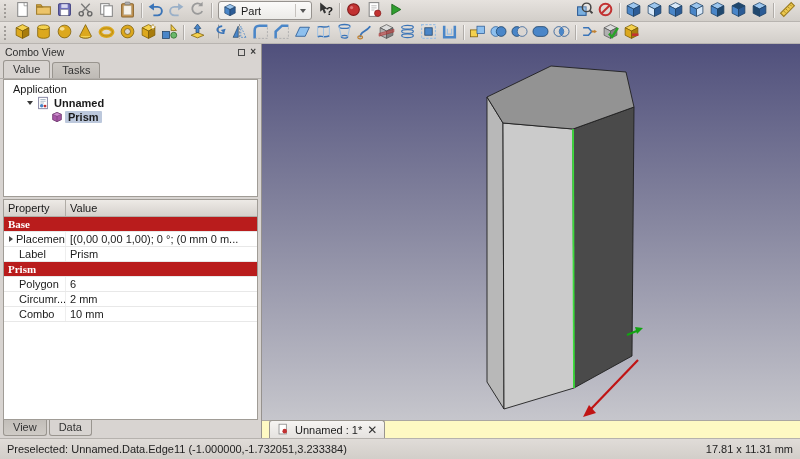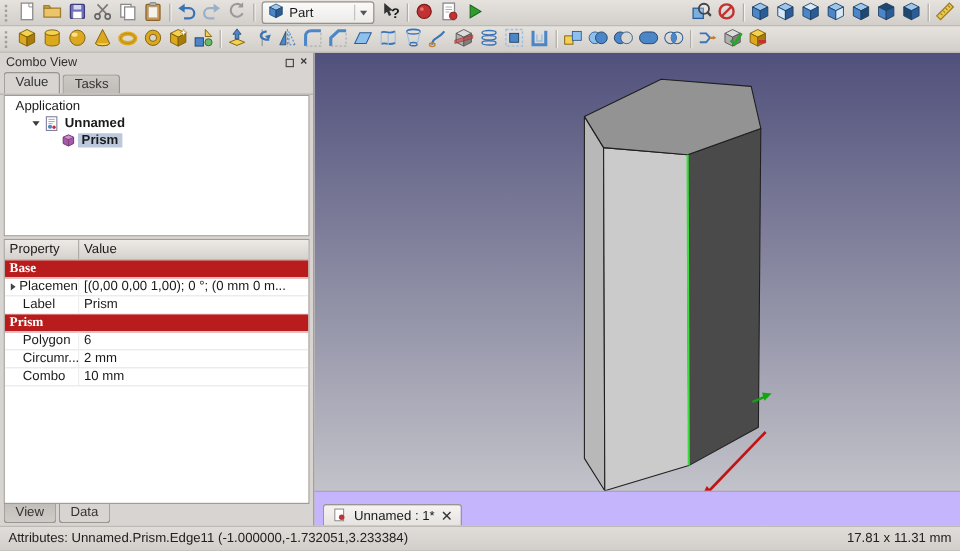--- a/index.html
+++ b/index.html
@@ -48,21 +48,21 @@
   .prow.group{background:#b91c1c;color:#fff;font-weight:bold;padding-left:4px;align-items:center;font-family:Liberation Serif, serif;}
   .pexp{width:0;height:0;border-top:3.5px solid transparent;border-bottom:3.5px solid transparent;border-left:4.5px solid #444;margin:0 3px 0 2px;flex:none;}
   .pindent{width:12px;flex:none;}
   .bottom-tabs{height:18px;display:flex;padding:0 3px;gap:2px;flex:none;}
   .btab{height:16px;line-height:14px;padding:0 9px;background:linear-gradient(#c2beb9,#cfcbc6);
         border:1px solid #99958f;border-top:none;border-radius:0 0 3px 3px;color:#333;}
   .btab.active{background:#d8d4d1;}
   
   .viewport{position:relative;flex:1;overflow:hidden;}
   .viewport svg{display:block;}
-  .doc-tabbar{position:absolute;left:0;right:0;bottom:0;height:29px;background:#c4b5fd;
+  .doc-tabbar{position:absolute;left:0;right:0;bottom:0;height:18px;background:#fef9c3;
               border-top:1px solid #aaa6a2;display:flex;align-items:flex-end;padding-left:7px;}
   .doc-tab{display:flex;align-items:center;gap:5px;height:18px;padding:0 7px;
            background:linear-gradient(#f6f4f2,#e5e2df);border:1px solid #99958f;border-bottom:none;border-radius:3px 3px 0 0;}
   .doc-close{font-weight:bold;color:#333;font-size:12px;line-height:12px;}
   
   .statusbar{height:21px;display:flex;align-items:center;justify-content:space-between;padding:0 7px;
              border-top:1px solid #b6b2ae;background:linear-gradient(#e0dcd8,#d2cec9);color:#222;}
 </style>
 </head>
 <body>
@@ -573,17 +573,17 @@
             </span>
           <span>Unnamed : 1*</span>
           <span class="doc-close">✕</span>
         </div>
       </div>
     </div>
 
   </div>
 
   <div class="statusbar">
-    <span>Attributes: Unnamed.Prism.Edge11 (-1.000000,-1.732051,3.233384)</span>
+    <span>Preselected: Unnamed.Data.Edge11 (-1.000000,-1.732051,3.233384)</span>
     <span>17.81 x 11.31 mm</span>
   </div>
 
 </div>
 
 </body></html>

